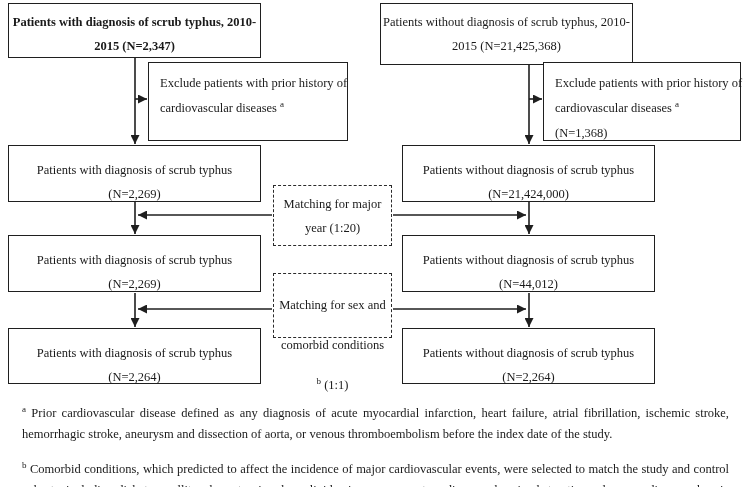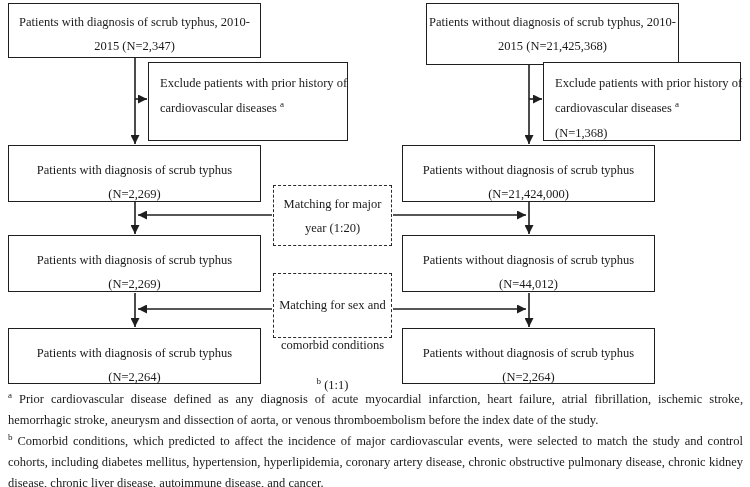--- a/index.html
+++ b/index.html
@@ -51,21 +51,21 @@
   }
   .footnotes {
     position: absolute;
     left: 8px;
     top: 389px;
     width: 735px;
     font-size: 12.5px;
     line-height: 21px;
     text-align: justify;
   }
-  .footnotes p { margin: 0; }
+  .footnotes p { margin: 14px; }
 </style>
 </head>
 <body>
 
 <div id="stage">
 
   <svg id="arrows" width="750" height="487" aria-hidden="true">
     <defs>
       <marker id="ah" viewBox="0 0 8 8" refX="8" refY="4" markerWidth="9" markerHeight="9" orient="auto" markerUnits="userSpaceOnUse">
         <path d="M0,0 L8,4 L0,8 Z" fill="#1f1f1f"></path>
@@ -78,26 +78,26 @@
     <line x1="529" y1="58" x2="529" y2="144" marker-end="url(#ah)"></line>
     <line x1="529" y1="99" x2="542" y2="99" marker-end="url(#ah)"></line>
     <line x1="529" y1="202" x2="529" y2="234" marker-end="url(#ah)"></line>
     <line x1="529" y1="293" x2="529" y2="327" marker-end="url(#ah)"></line>
     <line x1="272" y1="215" x2="138" y2="215" marker-end="url(#ah)"></line>
     <line x1="393" y1="215" x2="526" y2="215" marker-end="url(#ah)"></line>
     <line x1="272" y1="309" x2="138" y2="309" marker-end="url(#ah)"></line>
     <line x1="393" y1="309" x2="526" y2="309" marker-end="url(#ah)"></line>
   </svg>
 
-  <div class="box pad7" style="left:8px; top:3px; width:253px; height:55px;">
+  <div class="box pad7" style="left:8px; top:3px; width:253px; height:55px;font-weight:bold;">
     <div class="bline">Patients with diagnosis of scrub typhus, 2010-</div>
     <div class="bline">2015 (N=2,347)</div>
   </div>
 
-  <div class="box pad7" style="left:426px; top:3px; width:253px; height:62px;">
+  <div class="box pad7" style="left:380px; top:3px; width:253px; height:62px;">
     <div class="bline">Patients without diagnosis of scrub typhus, 2010-</div>
     <div class="bline">2015 (N=21,425,368)</div>
   </div>
 
   <div class="box excl" style="left:148px; top:62px; width:200px; height:79px;">
     <div class="bline">Exclude patients with prior history of</div>
     <div class="bline"><span>cardiovascular diseases</span> <sup>a</sup></div>
   </div>
 
   <div class="box excl" style="left:543px; top:62px; width:198px; height:79px;">

